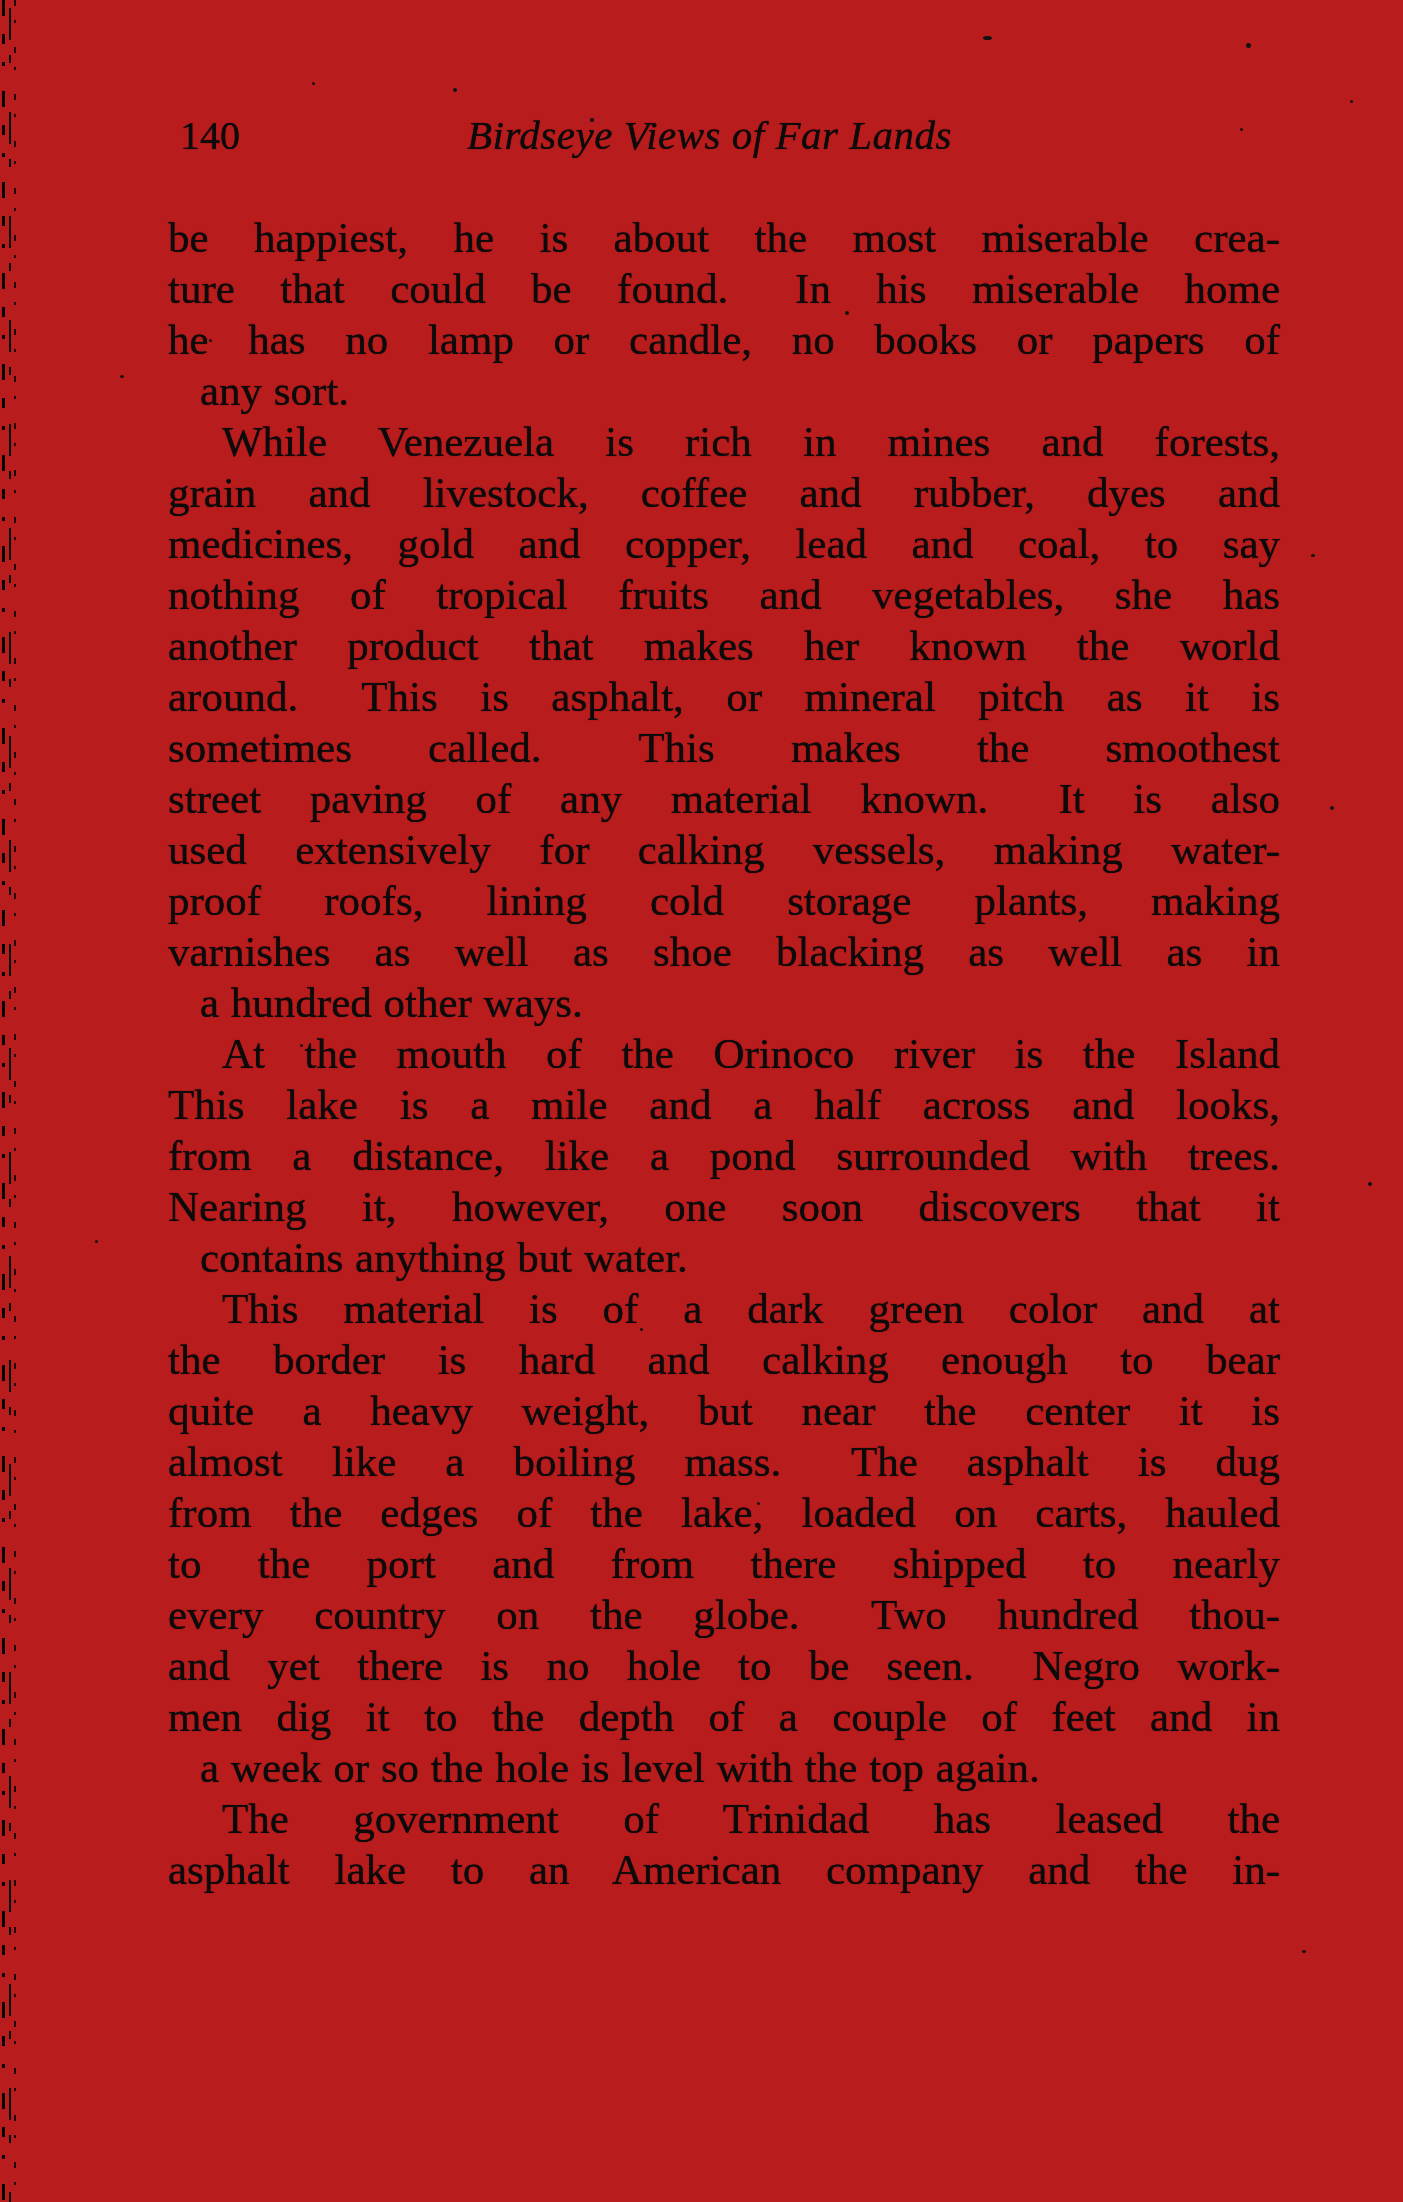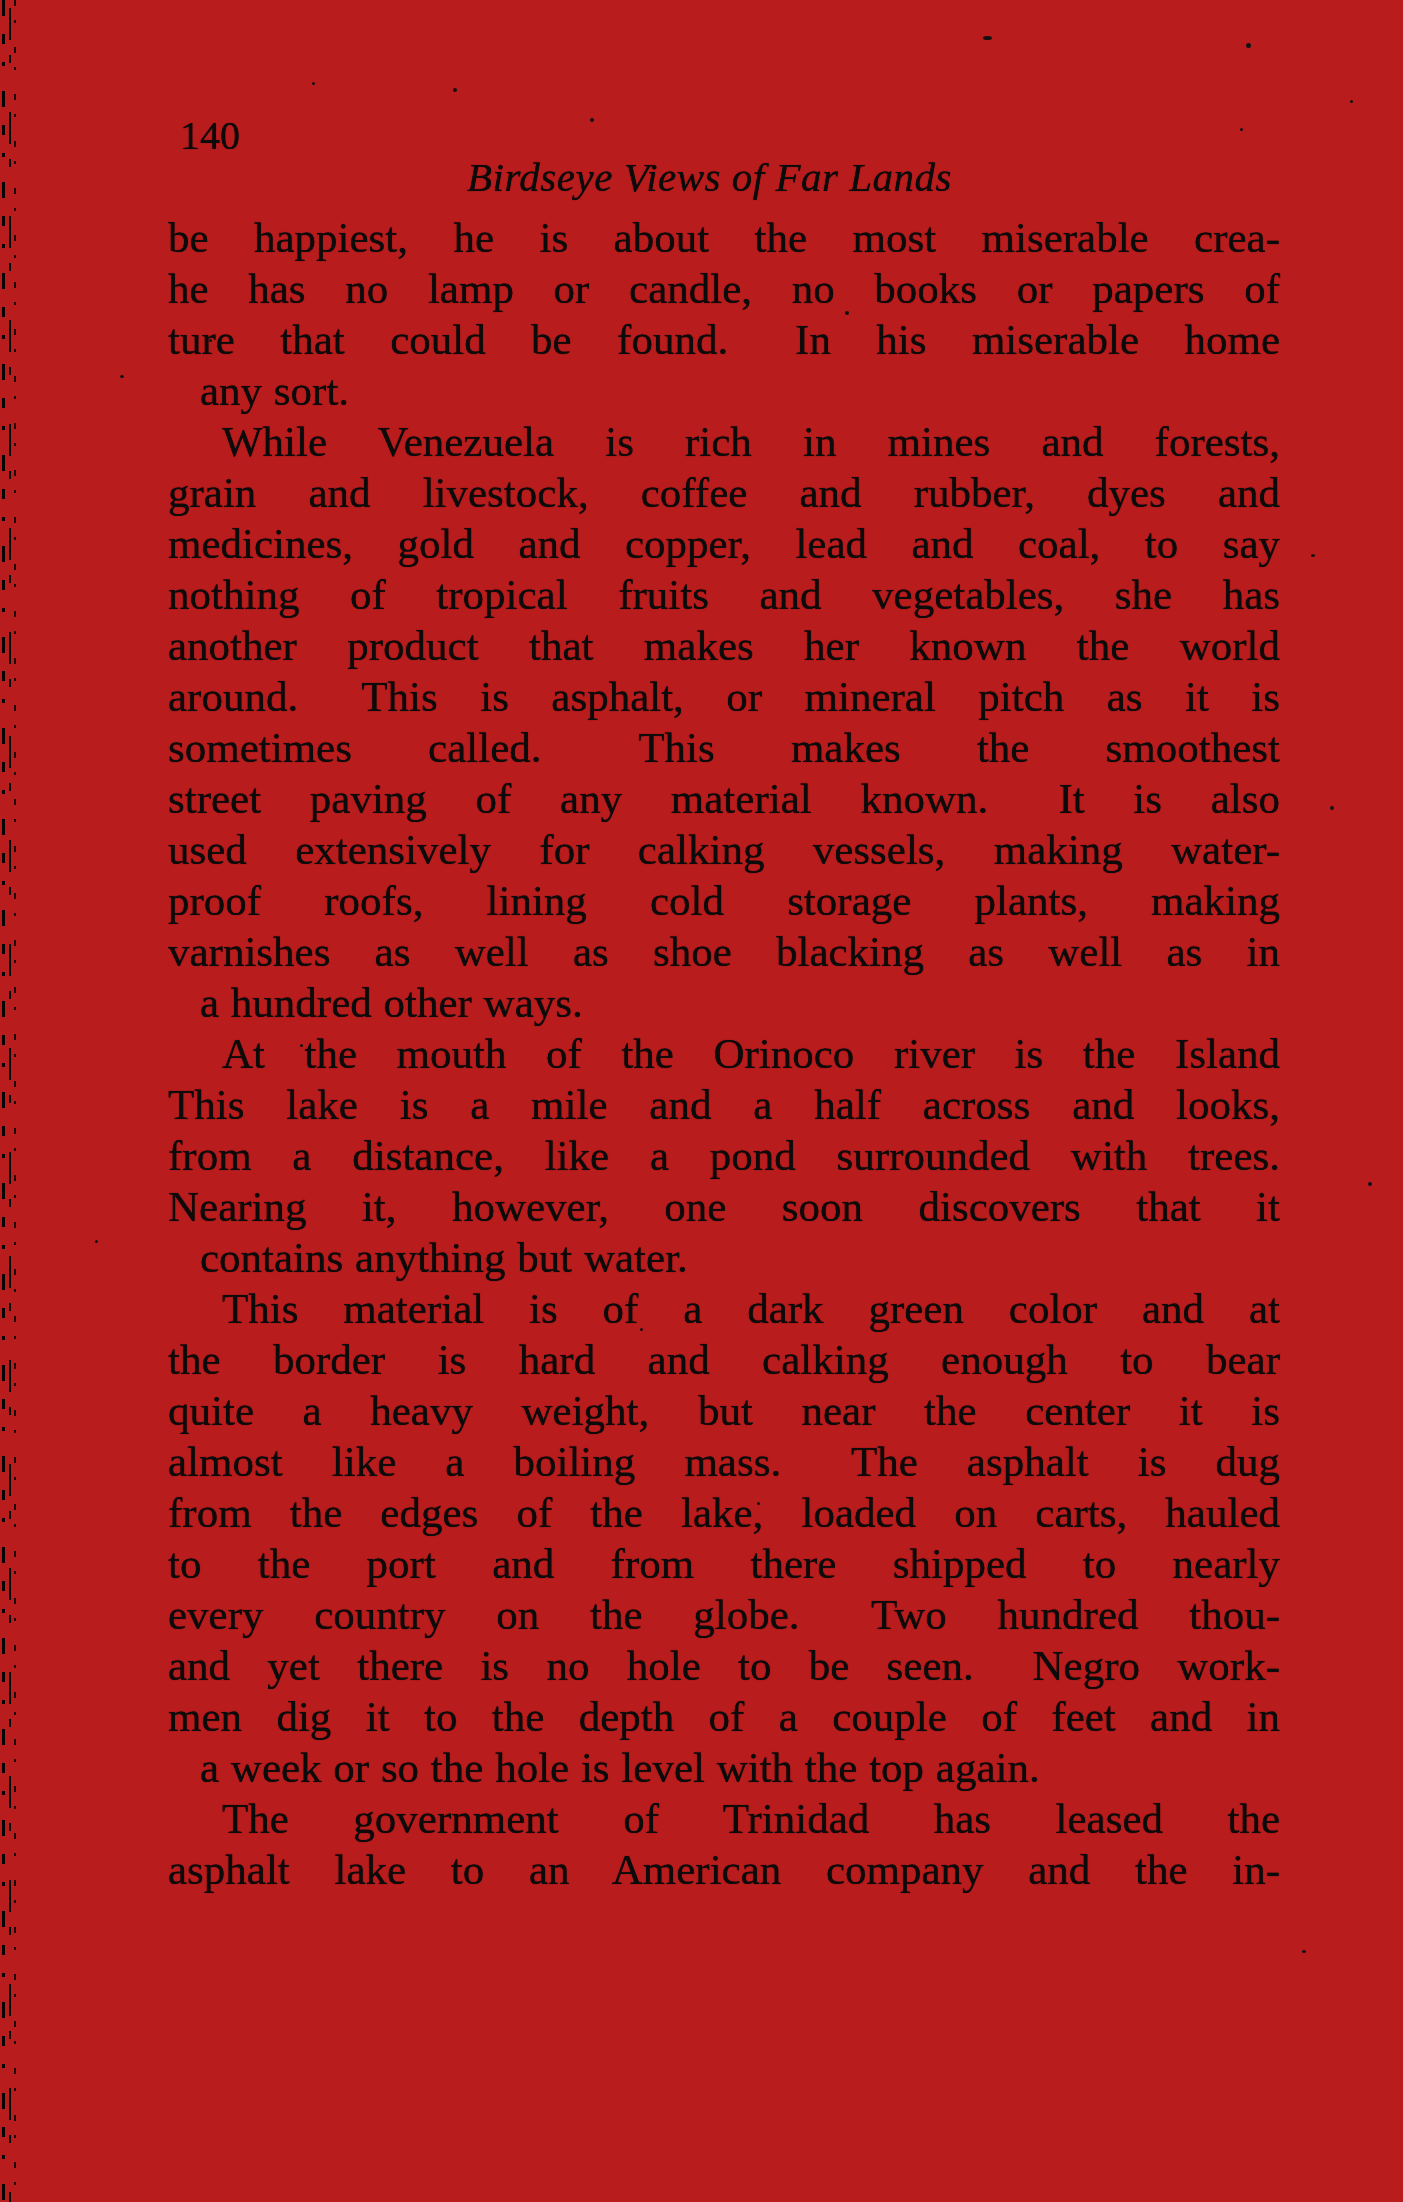--- a/index.html
+++ b/index.html
@@ -49,21 +49,20 @@
     text-shadow: 0 0 0.9px rgba(0,0,0,0.9);
   }
   .running-title {
     position: absolute; left: 50%; top: 0;
     transform: translateX(-53%);
     font-style: italic;
     font-size: 41px; line-height: 46px;
     letter-spacing: 0.5px;
     white-space: nowrap;
     text-shadow: 0 0 0.9px rgba(0,0,0,0.9);
-    margin-top: 42px;
   }
 
   .text-block {
     position: absolute;
     left: 168px; top: 212px;
     width: 1112px;
   }
   .line {
     font-size: 43px;
     line-height: 51px;
@@ -93,22 +92,22 @@
     <div class="b3"></div>
   </div>
 
   <div class="running-header">
     <span class="page-number">140</span>
     <span class="running-title">Birdseye Views of Far Lands</span>
   </div>
 
   <div class="text-block">
       <div class="line">be happiest, he is about the most miserable crea-</div>
+      <div class="line">ture that could be found.  In his miserable home</div>
       <div class="line">he has no lamp or candle, no books or papers of</div>
-      <div class="line">ture that could be found.  In his miserable home</div>
       <div class="line noj">any sort.</div>
       <div class="line indent">While Venezuela is rich in mines and forests,</div>
       <div class="line">grain and livestock, coffee and rubber, dyes and</div>
       <div class="line">medicines, gold and copper, lead and coal, to say</div>
       <div class="line">nothing of tropical fruits and vegetables, she has</div>
       <div class="line">another product that makes her known the world</div>
       <div class="line">around.  This is asphalt, or mineral pitch as it is</div>
       <div class="line">sometimes called.  This makes the smoothest</div>
       <div class="line">street paving of any material known.  It is also</div>
       <div class="line">used extensively for calking vessels, making water-</div>

